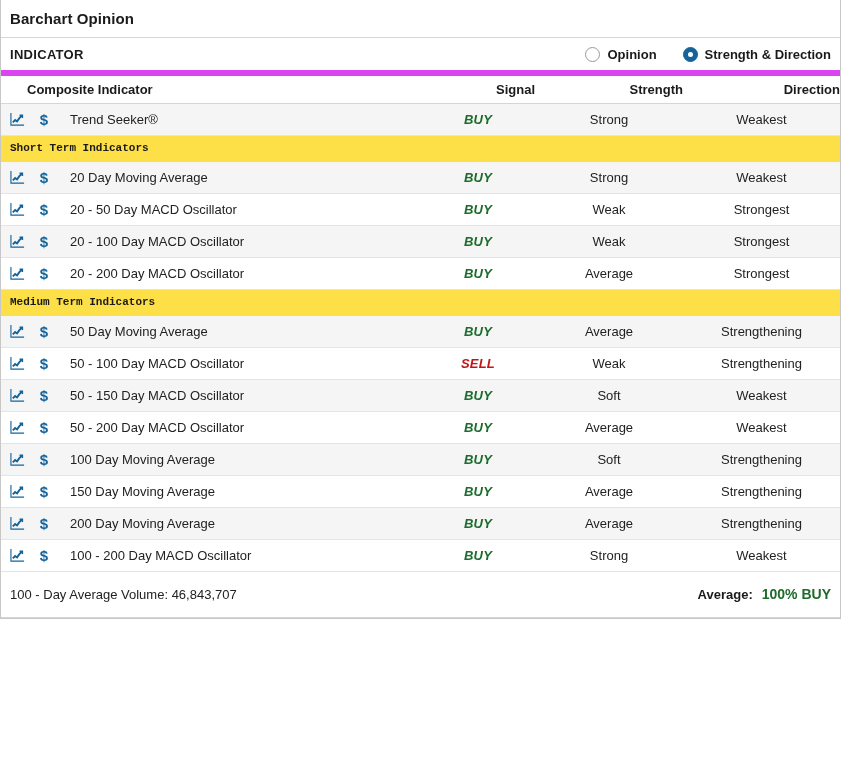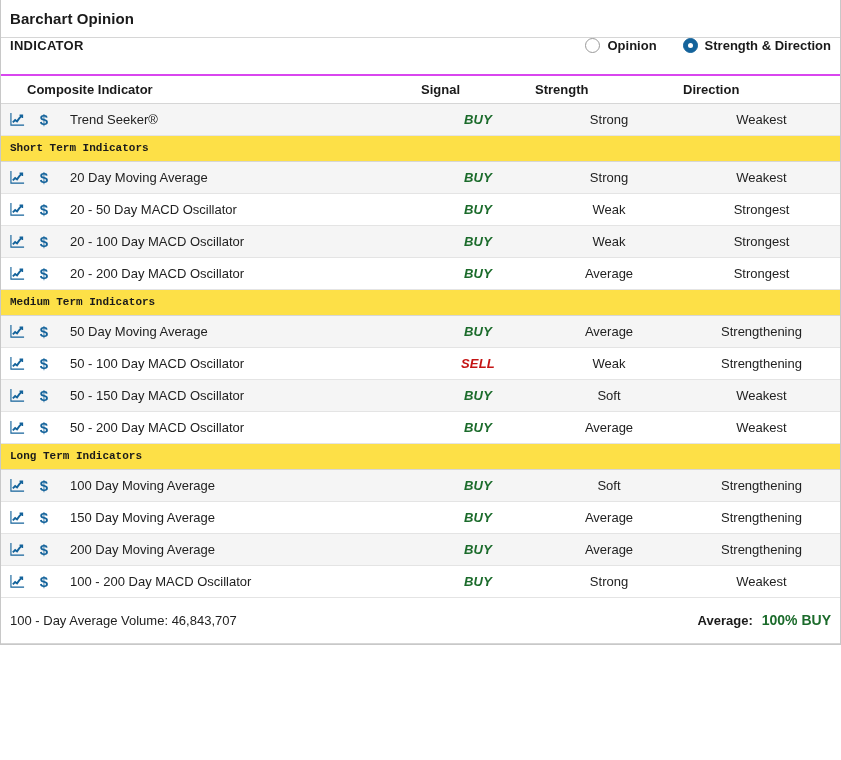--- a/index.html
+++ b/index.html
@@ -39,23 +39,23 @@
     font-weight: bold;
     color: #1a1a1a;
     border-bottom: 1px solid #d6d6d6;
     box-sizing: border-box;
     letter-spacing: .1px;
   }
   
   .indicator-bar {
     height: 38px;
     display: flex;
-    align-items: flex-start;
+    align-items: center;
     padding: 0 9px;
-    border-bottom: 2px solid #d946ef;
+    border-bottom: 6px solid #d946ef;
     box-sizing: border-box;
   }
   .indicator-label {
     font-size: 13px;
     font-weight: bold;
     letter-spacing: .3px;
     color: #1a1a1a;
   }
   .radio-group {
     margin-left: auto;
@@ -115,21 +115,21 @@
   .ind-table th, .ind-table td {
     padding: 0;
     vertical-align: middle;
   }
   tr.head-row th {
     height: 27px;
     font-size: 13px;
     font-weight: bold;
     color: #1a1a1a;
     border-bottom: 1px solid #d6d6d6;
-    text-align: left;
+    text-align: right;
     box-sizing: border-box;
   }
   tr.head-row th.h-name {
     text-align: left;
     padding-left: 26px;
   }
   tr.group-row td {
     height: 26px;
     font-size: 11px;
     font-weight: bold;
@@ -417,23 +417,20 @@
                   </svg>
                 </span>
                 <span class="icon-dollar">$</span>
                 <span class="ind-name">50 - 200 Day MACD Oscillator</span>
               </div>
             </td>
             <td class="c-center"><span class="sig sig-buy">BUY</span></td>
             <td class="c-center">Average</td>
             <td class="c-center">Weakest</td>
           </tr>
-          <tr class="group-row">
-            <td colspan="4">Long Term Indicators</td>
-          </tr>
           <tr class="data-row shaded">
             <td>
               <div class="name-cell">
                 <span>
                   <svg class="icon-chart" viewBox="0 0 16 16" xmlns="http://www.w3.org/2000/svg">
                     <path d="M1 1 V14 H15" fill="none" stroke="#14639b" stroke-width="1.2"></path>
                     <path d="M3 11 L5.5 8.5 L7.5 10 L10 6.5 L12.5 4" fill="none" stroke="#14639b" stroke-width="2" stroke-linejoin="miter"></path>
                     <path d="M10.2 3.4 H13.2 V6.4" fill="none" stroke="#14639b" stroke-width="1.6"></path>
                   </svg>
                 </span>

